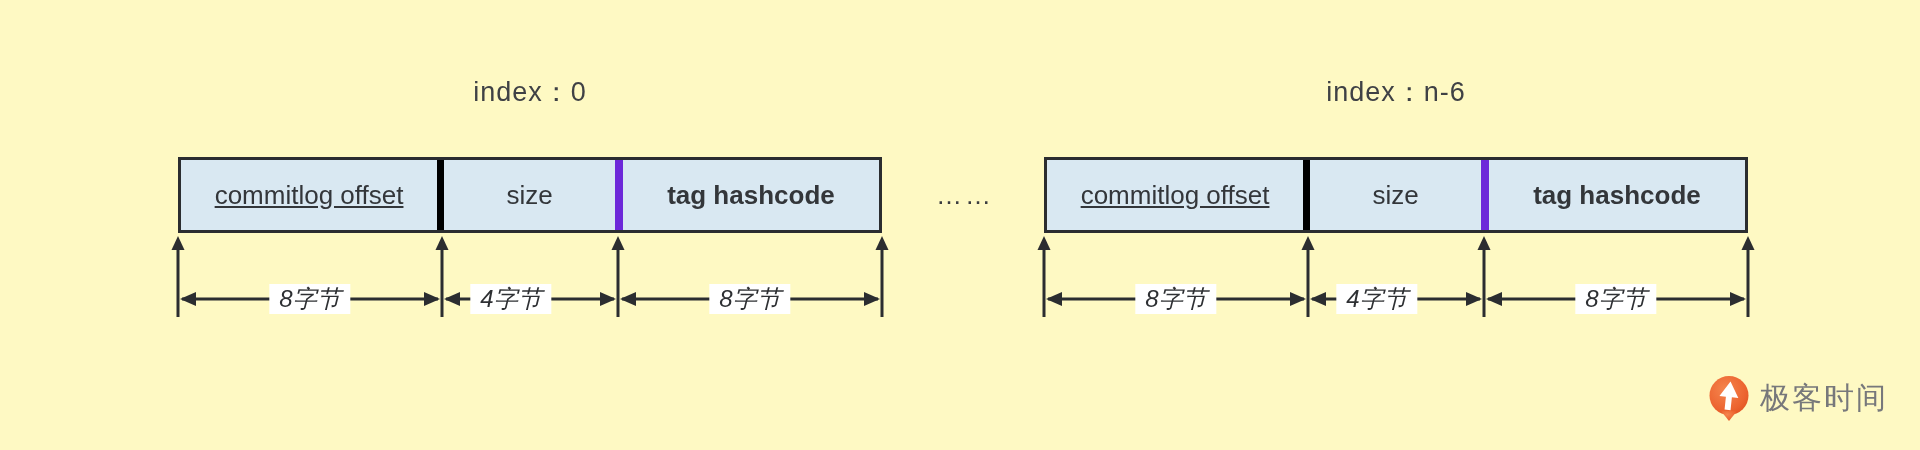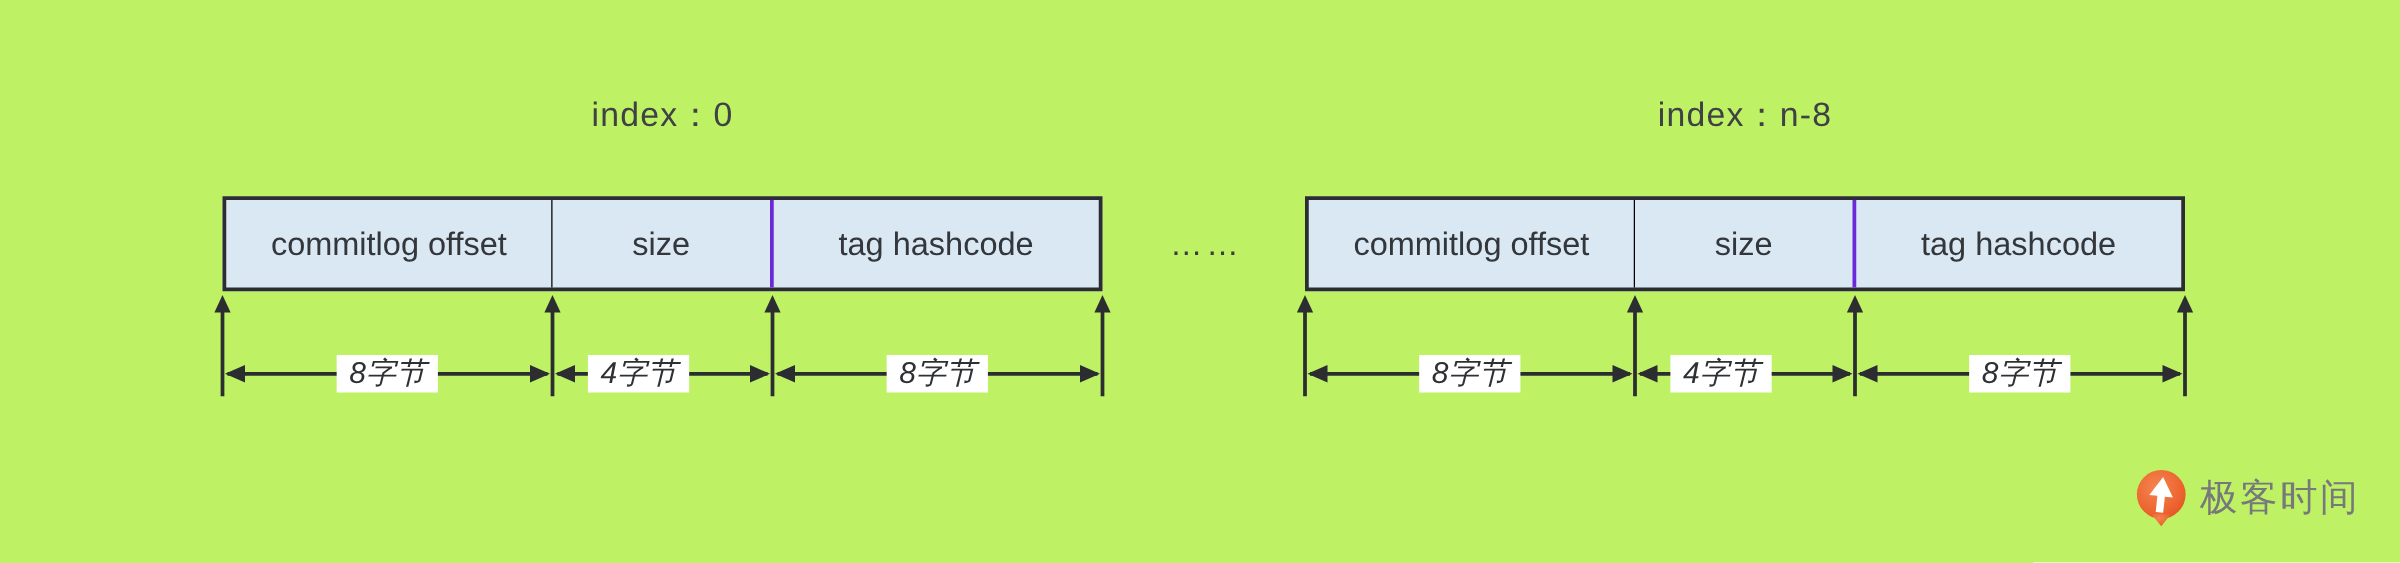--- a/index.html
+++ b/index.html
@@ -5,21 +5,21 @@
   html, body {
     margin: 0;
     padding: 0;
     background: #ffffff;
     font-family: "Liberation Sans", "DejaVu Sans", sans-serif;
   }
   .canvas {
     position: relative;
     width: 1920px;
     height: 450px;
-    background: #bef264;
+    background: #fef9c3;
     overflow: hidden;
   }
   .record-group {
     position: absolute;
     top: 60px;
     width: 704px;
     height: 290px;
   }
   .record-group.g0 { left: 178px; }
   .record-group.g1 { left: 1044px; }
@@ -46,23 +46,23 @@
   }
   .cell {
     display: flex;
     align-items: center;
     justify-content: center;
     font-size: 26px;
     color: #33363a;
     box-sizing: border-box;
     white-space: nowrap;
   }
-  .cell.c0 { flex: 264 0 0; }
-  .cell.c1 { flex: 176 0 0; border-left: 1px solid #000000; }
-  .cell.c2 { flex: 264 0 0; border-left: 3px solid #6d28d9; }
+  .cell.c0 { flex: 264 0 0; text-decoration: underline; }
+  .cell.c1 { flex: 176 0 0; border-left: 7px solid #000000; }
+  .cell.c2 { flex: 264 0 0; border-left: 8px solid #6d28d9; font-weight: bold; }
   .measure-svg {
     position: absolute;
     left: -10px;
     top: 175px;
     width: 724px;
     height: 85px;
   }
   .byte-label {
     position: absolute;
     top: 224px;
@@ -154,21 +154,21 @@
     </svg>
 
     <span class="byte-label b0">8字节</span>
     <span class="byte-label b1">4字节</span>
     <span class="byte-label b2">8字节</span>
   </div>
 
   <div class="ellipsis">……</div>
 
   <div class="record-group g1">
-    <div class="index-label">index：n-8</div>
+    <div class="index-label">index：n-6</div>
 
     <div class="struct-box">
       <div class="cell c0">commitlog offset</div>
       <div class="cell c1">size</div>
       <div class="cell c2">tag hashcode</div>
     </div>
 
     <svg class="measure-svg" viewBox="0 0 724 85">
       <g stroke="#2b2d30" stroke-width="3" fill="#2b2d30">
         <g>

